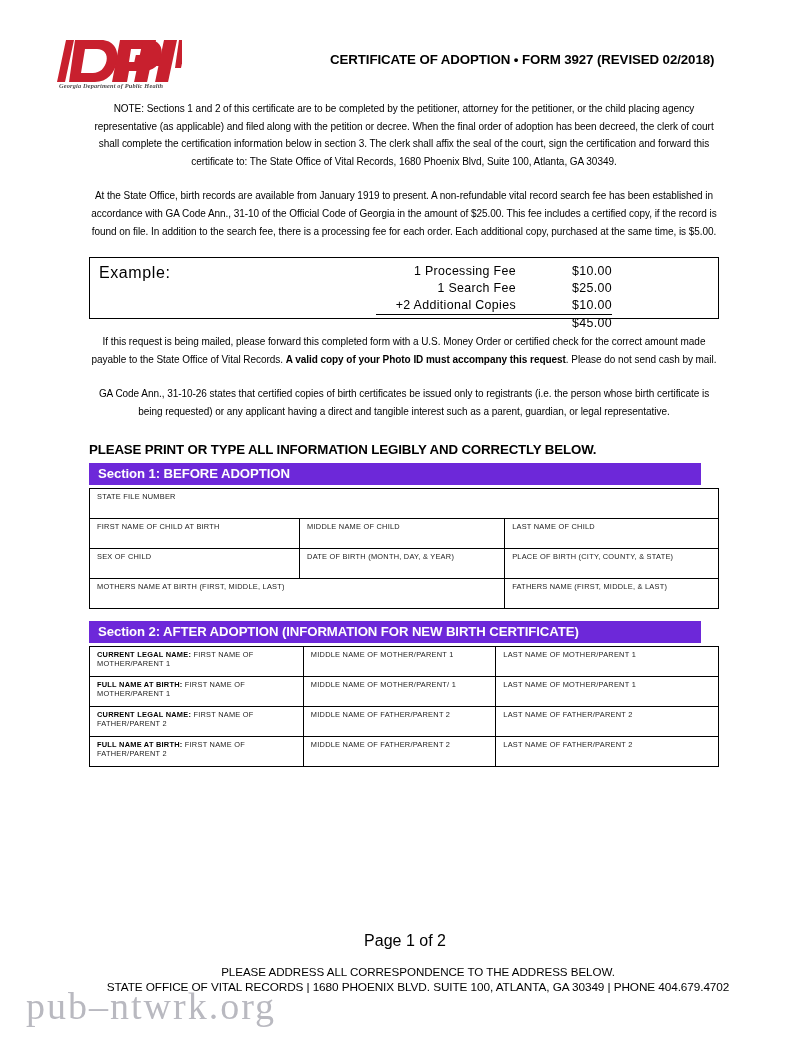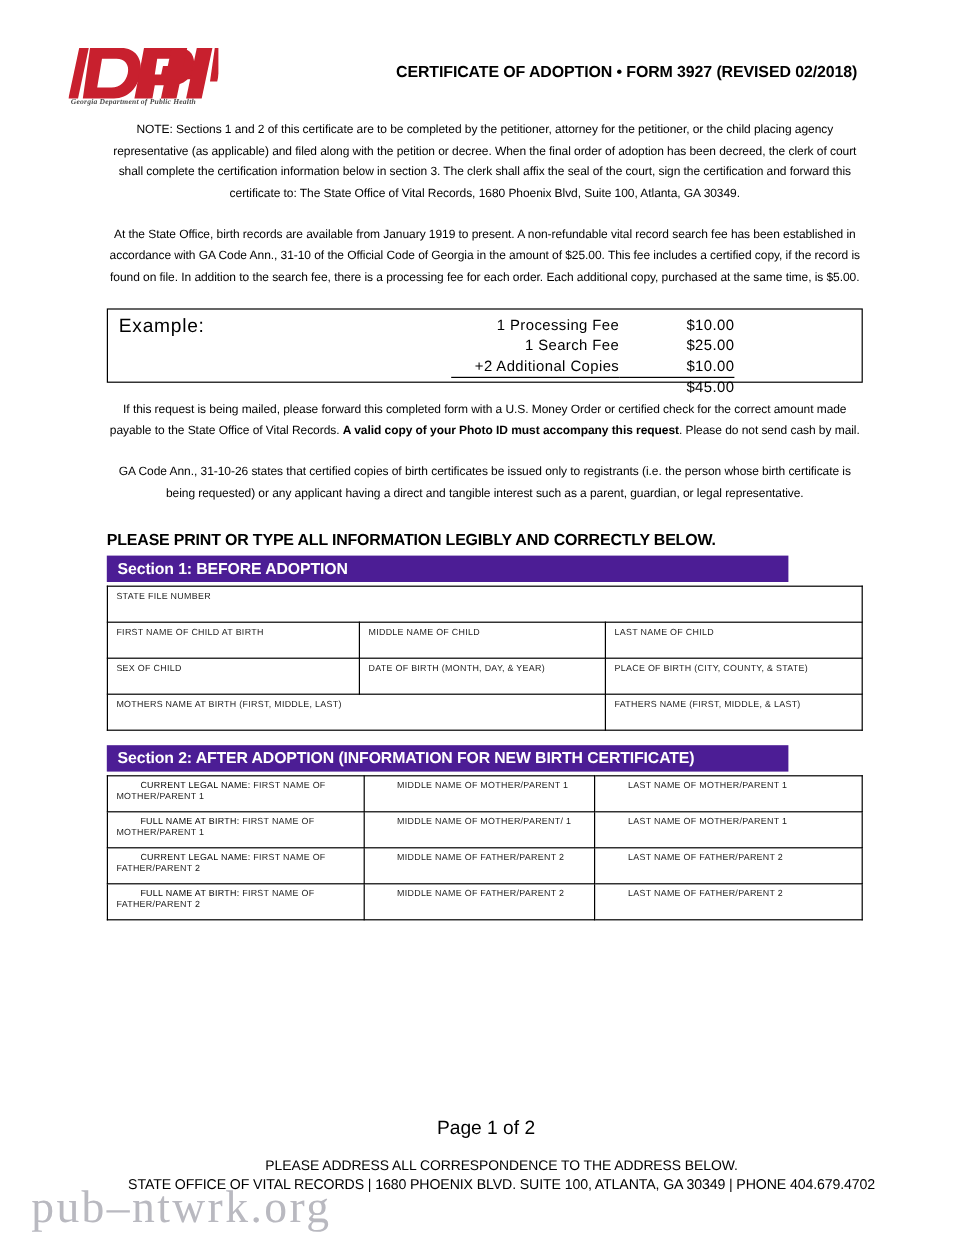--- a/index.html
+++ b/index.html
@@ -131,27 +131,27 @@
   .please-print {
     margin: 21px 0 6px 0;
     text-align: left;
     font-size: 13.3px;
     font-weight: bold;
     letter-spacing: -0.15px;
   }
 
   
   .section-bar {
-    background: #4c1d95;
+    background: #6d28d9;
     color: #ffffff;
     font-size: 13.2px;
     font-weight: bold;
     padding: 3px 0 4px 9px;
     letter-spacing: -0.1px;
-    width: 568px;
+    width: 612px;
     box-sizing: border-box;
   }
 
   
   table.form-table {
     width: 630px;
     border-collapse: collapse;
     table-layout: fixed;
     margin: 3px 0 0 0;
   }
@@ -161,23 +161,22 @@
     vertical-align: top;
     padding: 3px 0 0 7px;
     font-size: 7.4px;
     letter-spacing: 0.25px;
     color: #1a1a1a;
     box-sizing: border-box;
   }
   td.tall { height: 33px; }
   td.state-file { height: 30px; }
   .cell-strong {
-    font-weight: normal;
+    font-weight: bold;
     color: #000;
-    margin-left: 20px;
   }
 
   .spacer-sec2 { height: 12px; }
 
   
   .page-number {
     position: absolute;
     left: 0;
     top: 932px;
     width: 810px;

